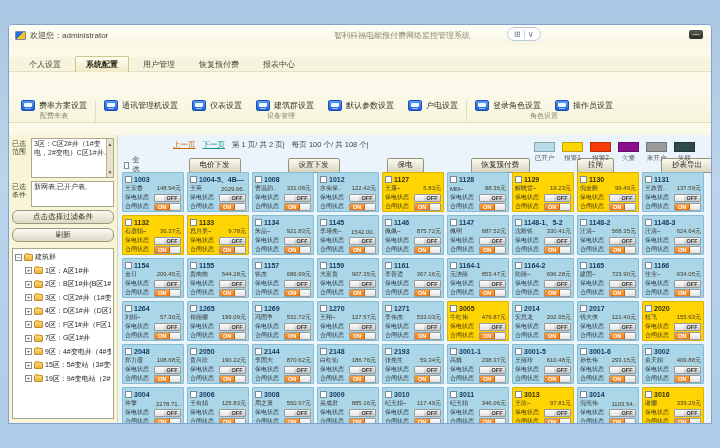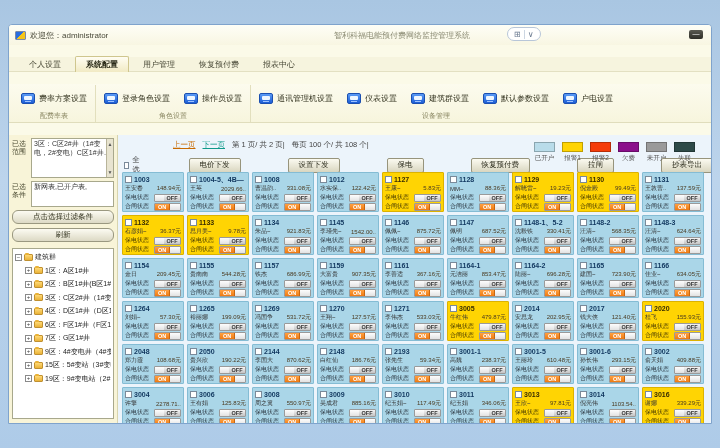--- a/index.html
+++ b/index.html
@@ -15,21 +15,21 @@
   .skin-pill { position:absolute; left:498px; top:2px; height:14px; display:flex; align-items:center; gap:3px; padding:0 6px; border:1px solid #b8c6d8; border-radius:8px; background:#fff; font-size:8px; color:#6a7a90; cursor:pointer; }
   .skin-pill .sep { width:1px; height:9px; background:#ccd6e2; }
   .minbtn { position:absolute; right:8px; top:5px; width:14px; height:9px; background:linear-gradient(#5a5a52,#2e2e28); color:#fff; font-size:7px; line-height:8px; text-align:center; border-radius:2px; cursor:pointer; }
 
   
   .menubar { height:15px; display:flex; align-items:center; gap:4px; padding:0 10px; background:#f6f4de; border-bottom:1px solid #e3e0c2; }
   .menu-item { font-size:8px; color:#4a4a38; padding:2px 10px; cursor:pointer; }
   .menu-item.active { font-weight:bold; color:#2a2a18; background:linear-gradient(#fffdf2,#f1eac4); border:1px solid #cfc68e; border-bottom:none; border-radius:2px 2px 0 0; }
 
   
-  .ribbon { height:39px; display:flex; background:linear-gradient(180deg,#fcfbee,#f7f5dd); border-bottom:1px solid #e0ddbc; padding:1px 4px 0 4px; }
+  .ribbon { height:39px; display:flex; background:linear-gradient(180deg,#fcfbee,#f7f5dd); border-bottom:1px solid #e0ddbc; padding:1px 4px 0 4px;align-items:flex-end; }
   .rgroup { display:flex; flex-direction:column; border-right:1px solid #e2dfbd; padding:0 8px; }
   .rgroup:last-child { border-right:none; }
   .rbtns { flex:1; display:flex; align-items:center; gap:14px; }
   .rbtn { display:flex; align-items:center; gap:4px; font-size:8px; color:#33331f; cursor:pointer; white-space:nowrap; }
   .micon { width:14px; height:11px; background:linear-gradient(#5b9bf5,#1d5ed6); border:1px solid #1b4fb0; border-radius:2px; position:relative; flex:none; }
   .micon::after { content:""; position:absolute; left:2px; right:2px; top:2px; bottom:3px; background:#eef6ff; border-radius:1px; }
   .micon::before { content:""; position:absolute; left:3px; right:3px; bottom:1px; height:1px; background:#9cc2ff; }
   .rglabel { height:11px; text-align:center; font-size:7px; color:#8a8763; }
 
   
@@ -118,53 +118,53 @@
               <span class="micon"></span>
               <span>费率方案设置</span>
             </span>
           </div>
           <div class="rglabel">配费率表</div>
         </div>
         <div class="rgroup">
           <div class="rbtns">
             <span class="rbtn">
               <span class="micon"></span>
-              <span>登录角色设置</span>
-            </span>
-            <span class="rbtn">
-              <span class="micon"></span>
-              <span>操作员设置</span>
-            </span>
-          </div>
-          <div class="rglabel">角色设置</div>
-        </div>
-        <div class="rgroup">
-          <div class="rbtns">
-            <span class="rbtn">
-              <span class="micon"></span>
               <span>通讯管理机设置</span>
             </span>
             <span class="rbtn">
               <span class="micon"></span>
               <span>仪表设置</span>
             </span>
             <span class="rbtn">
               <span class="micon"></span>
               <span>建筑群设置</span>
             </span>
             <span class="rbtn">
               <span class="micon"></span>
               <span>默认参数设置</span>
             </span>
             <span class="rbtn">
               <span class="micon"></span>
               <span>户电设置</span>
             </span>
           </div>
           <div class="rglabel">设备管理</div>
+        </div>
+        <div class="rgroup">
+          <div class="rbtns">
+            <span class="rbtn">
+              <span class="micon"></span>
+              <span>登录角色设置</span>
+            </span>
+            <span class="rbtn">
+              <span class="micon"></span>
+              <span>操作员设置</span>
+            </span>
+          </div>
+          <div class="rglabel">角色设置</div>
         </div>
       </div>
 
 
     <div class="content">
       <div class="sidebar">
         <div class="field-row">
           <span class="flabel">已选范围</span>
           <div class="fbox tall">
             <span>3区：C区2#井（1#变电，2#变电）C区1#井…</span>

